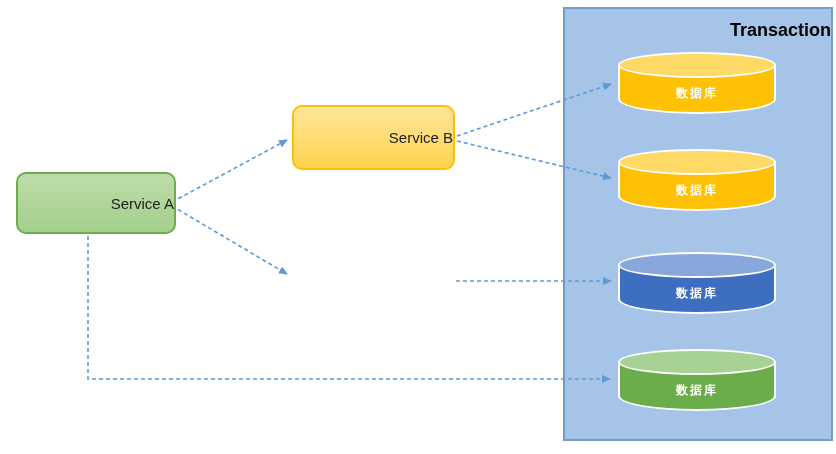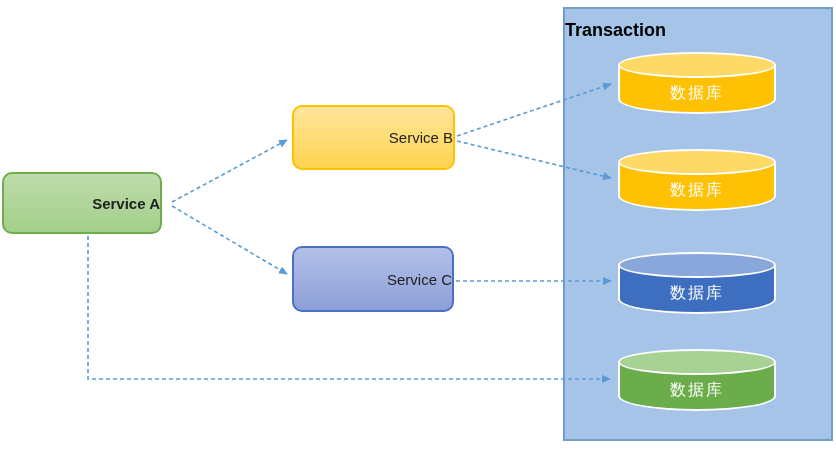--- a/index.html
+++ b/index.html
@@ -34,24 +34,23 @@
     height: 62px;
     border-radius: 10px;
     box-sizing: border-box;
     display: flex;
     align-items: center;
     justify-content: flex-end;
     font-size: 15px;
     color: #212121;
   }
   #service-a {
-    left: 2px; top: 172px;
+    left: 16px; top: 172px;
     background: linear-gradient(180deg, var(--service-a-fill-light) 0%, var(--service-a-fill) 100%);
     border: 2px solid var(--service-a-border);
-    font-weight: bold;
   }
   #service-b {
     left: 292px; top: 105px;
     width: 163px; height: 65px;
     background: linear-gradient(180deg, var(--service-b-fill-light) 0%, var(--service-b-fill) 100%);
     border: 2px solid var(--service-b-border);
   }
   #service-c {
     left: 292px; top: 246px;
     width: 162px; height: 66px;
@@ -65,21 +64,21 @@
     left: 563px; top: 7px;
     width: 270px; height: 434px;
     box-sizing: border-box;
     background: var(--panel-fill);
     border: 2px solid var(--panel-border);
   }
   #transaction-title {
     position: absolute;
     left: 0; top: 11px;
     width: 100%;
-    text-align: left;
+    text-align: right;
     font-size: 18px;
     font-weight: bold;
     color: #000000;
   }
 
   
   .cylinder {
     position: absolute;
     left: 53px;             
     width: 158px;
@@ -108,22 +107,23 @@
   .cyl-label {
     position: absolute;
     left: 0; top: 20px;
     width: 100%;
     height: 42px;
     display: flex;
     align-items: center;
     justify-content: center;
     z-index: 3;
     color: var(--db-text-color, #ffffff);
-    font-size: 16px;
+    font-size: 12px;
     letter-spacing: 2px;
+    font-weight: bold;
   }
   .cyl-yellow .cyl-body { background: var(--db-yellow-body); }
   .cyl-yellow .cyl-top  { background: var(--db-yellow-top); }
   .cyl-blue   .cyl-body { background: var(--db-blue-body); }
   .cyl-blue   .cyl-top  { background: var(--db-blue-top); }
   .cyl-green  .cyl-body { background: var(--db-green-body); }
   .cyl-green  .cyl-top  { background: var(--db-green-top); }
 
   #db-1 { top: 43px; }    
   #db-2 { top: 140px; }   
@@ -178,17 +178,14 @@
   </svg>
 
   <div id="service-a" class="service-box">
     <span>Service A</span>
   </div>
 
   <div id="service-b" class="service-box">
     <span>Service B</span>
   </div>
 
-  <div id="service-c" class="service-box">
-    <span>Service C</span>
-  </div>
 
 </div>
 
 </body></html>

